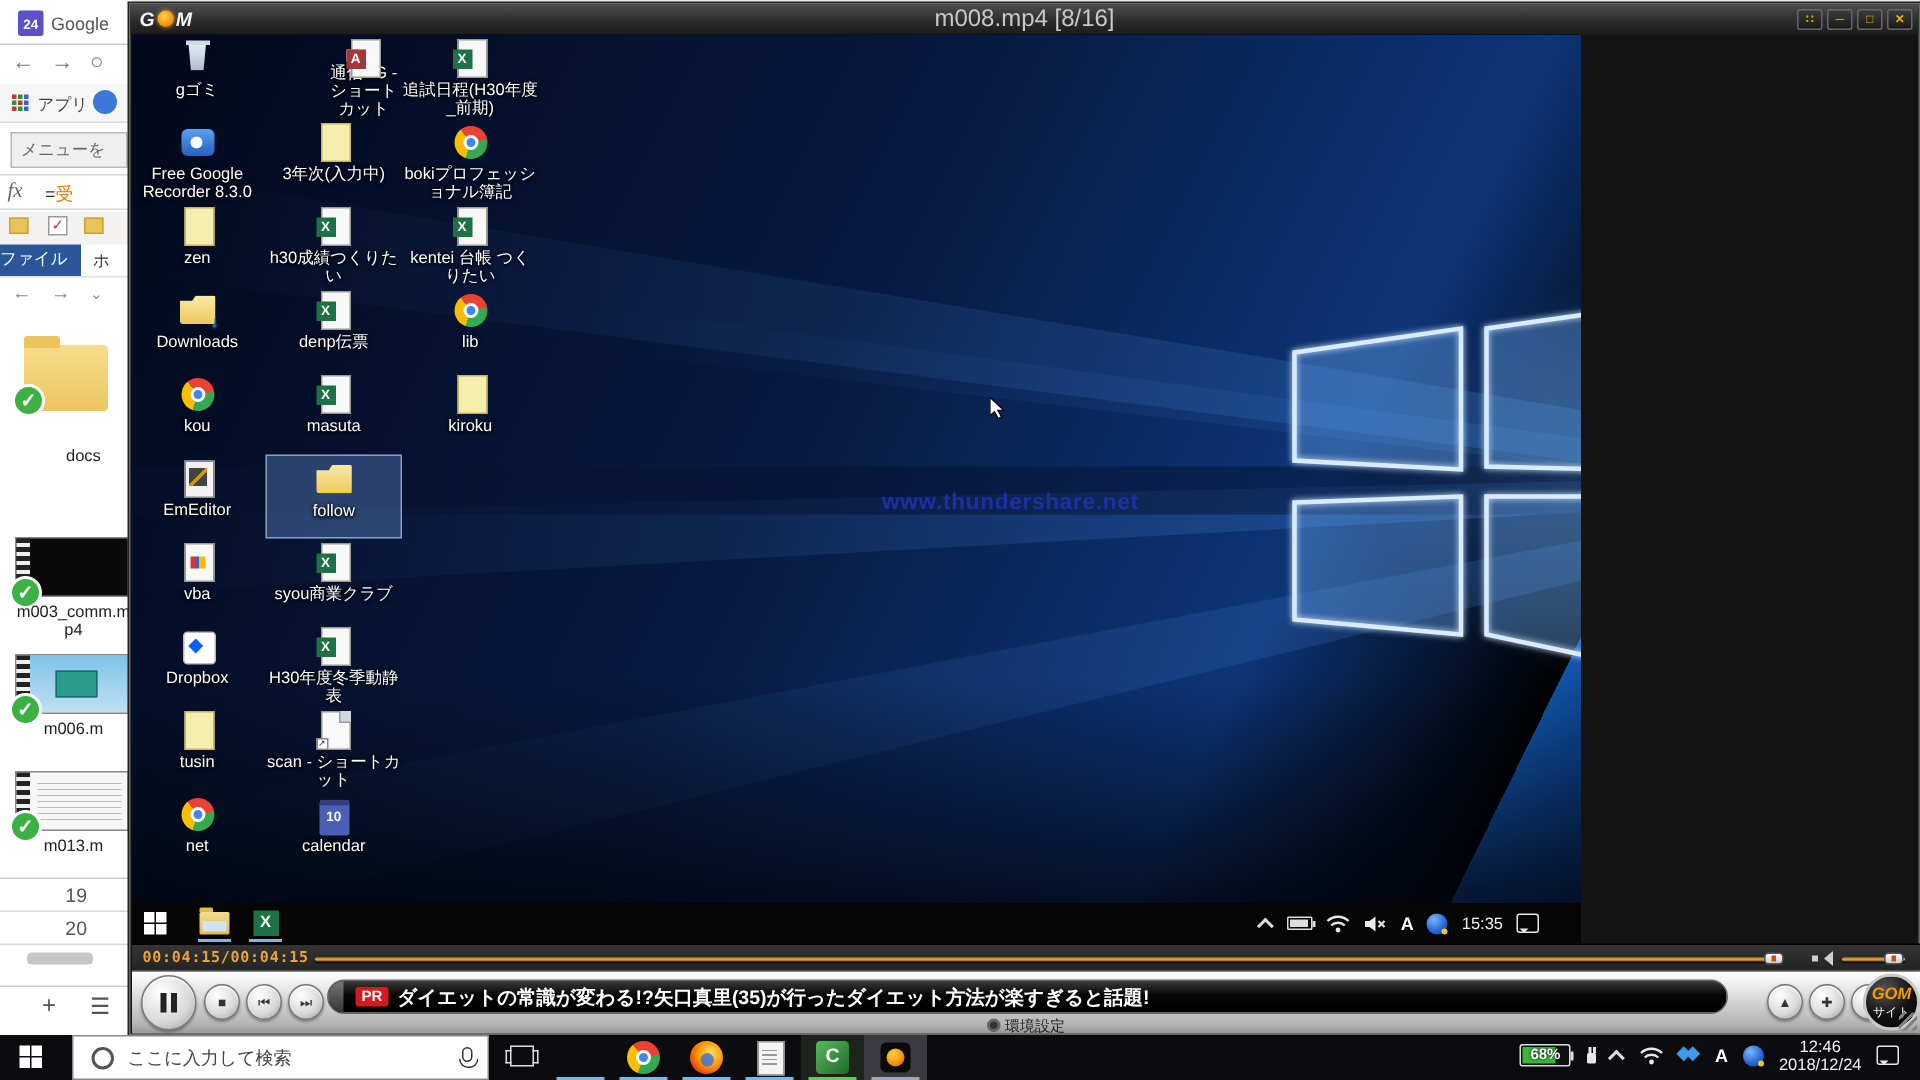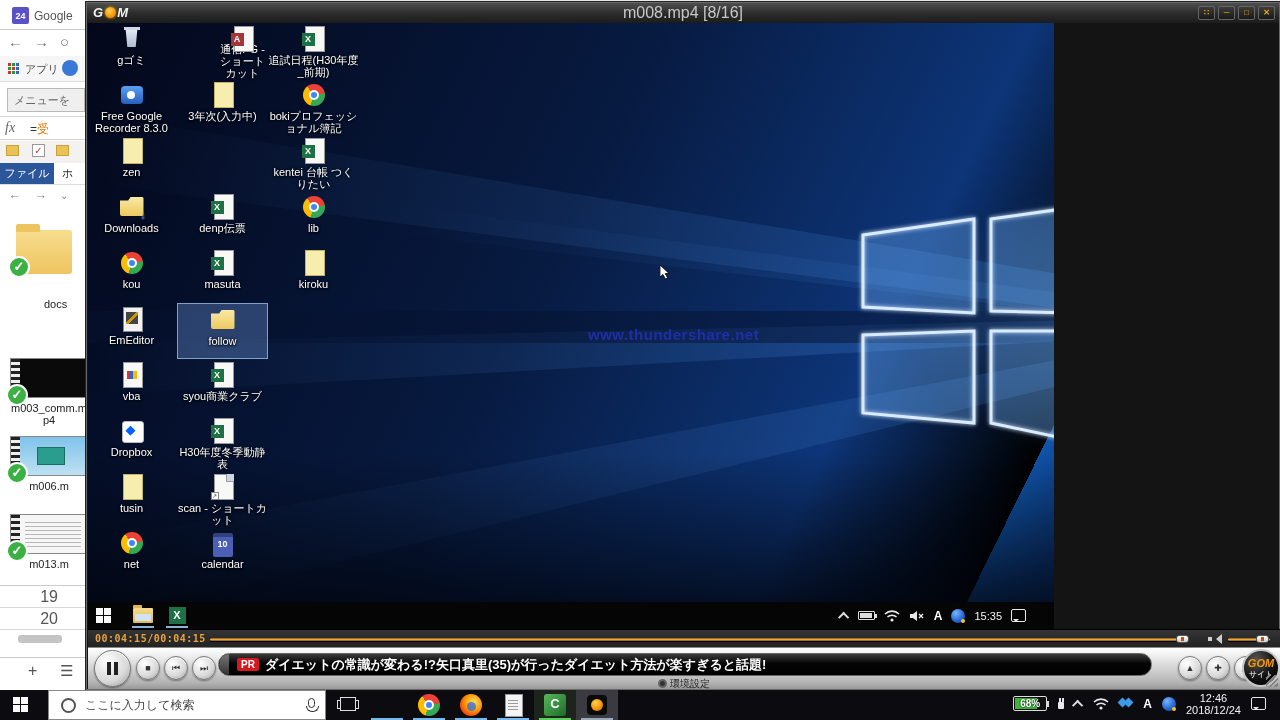--- a/index.html
+++ b/index.html
@@ -20,42 +20,42 @@
   .bm-label { position:absolute; left:25px; top:6px; font-size:11px; color:#444; }
   .bm-circle { position:absolute; left:62px; top:4px; width:16px; height:16px; border-radius:50%; background:#3a78d8; }
   .menubox { position:absolute; left:7px; top:88px; width:78px; height:24px; background:#efefef; border:1px solid #b9b9b9; font-size:11px; color:#666; line-height:22px; padding-left:6px; white-space:nowrap; overflow:hidden; }
   .fxrow { position:absolute; left:0; top:116px; width:104px; height:24px; background:#fff; border-top:1px solid #d5d5d5; border-bottom:1px solid #d5d5d5;text-align:center; }
   .fx { position:absolute; left:5px; top:3px; font-family:"Liberation Serif",serif; font-style:italic; font-size:14px; color:#666; }
   .formula { position:absolute; left:30px; top:4px; font-size:12px; color:#333; }
   .formula b { color:#e07b00; font-weight:normal; }
   .ribbonmini { position:absolute; left:0; top:141px; width:88px; height:22px; background:#f3f2f1; }
   .minifolder { position:absolute; top:4px; width:13px; height:11px; background:#e8c35a; border:1px solid #c9a23a; }
   .minicheck { position:absolute; left:32px; top:3px; width:13px; height:13px; background:#fff; border:1px solid #999; color:#c0392b; font-size:10px; line-height:12px; text-align:center; }
-  .filetab { position:absolute; left:0; top:163px; width:54px; height:21px; background:#2b579a; color:#fff; font-size:11px; text-align:center; line-height:21px; }
+  .filetab { position:absolute; left:0; top:163px; width:54px; height:21px; background:#2b579a; color:#fff; font-size:11px; text-align:left; line-height:21px; }
   .hometab { position:absolute; left:62px; top:166px; font-size:11px; color:#333; }
   .exnav { position:absolute; left:0; top:184px; width:88px; height:22px; background:#fff; border-top:1px solid #ddd; color:#888; font-size:13px; }
   .exnav span { position:absolute; top:2px; }
   .expbody { position:absolute; left:0; top:206px; width:88px; height:150px; background:#fff; }
   .docsfolder { position:absolute; left:16px; top:24px; width:56px; height:44px; background:linear-gradient(#f7dd8e,#eec45f); border-radius:3px; }
   .docsfolder::before { content:""; position:absolute; left:0; top:-6px; width:24px; height:8px; background:#eec45f; border-radius:2px 2px 0 0; }
   .check-badge { position:absolute; width:22px; height:22px; border-radius:50%; background:#3bb143; border:2px solid #fff; color:#fff; font-size:13px; line-height:18px; text-align:center; font-weight:bold; }
   .docslabel { position:absolute; left:44px; top:92px; font-size:11px; color:#222; }
   .vidlist { position:absolute; left:10px; top:358px; width:78px; display:flex; flex-direction:column; gap:10px; }
   .viditem { position:relative; height:68px; }
   .thumb { position:relative; width:76px; height:40px; background:#000; border:1px solid #888; }
   .thumb::before { content:""; position:absolute; left:0; top:0; bottom:0; width:9px; background:repeating-linear-gradient(#222 0 3px,#eee 3px 6px); }
   .v-dark .thumb { background:#0a0a0a; }
   .v-sky .thumb { background:linear-gradient(#7fc3ea,#bfe0f2); }
   .v-sky .thumb::after { content:""; position:absolute; left:26px; top:10px; width:26px; height:16px; background:#2a9d8f; border:1px solid #1b6e64; }
   .v-sheet .thumb { background:#f6f6f6; }
   .v-sheet .thumb::after { content:""; position:absolute; left:14px; top:4px; right:4px; height:28px; background:repeating-linear-gradient(#f6f6f6 0 3px,#b9b9b9 3px 4px); }
   .viditem .check-badge { left:-4px; top:26px; }
   .vidlabel { position:absolute; top:44px; width:100%; text-align:center; font-size:11px; color:#222; line-height:12px; word-break:break-all; }
   .sheetrows { position:absolute; left:0; top:585px; width:88px; height:72px; background:#fff; border-top:1px solid #ccc; }
-  .rowcell { height:22px; border-bottom:1px solid #d8d8d8; font-size:16px; color:#555; text-align:right; padding-right:30px; line-height:22px; }
+  .rowcell { height:22px; border-bottom:1px solid #d8d8d8; font-size:13px; color:#555; text-align:right; padding-right:30px; line-height:22px; }
   .sheetscroll { position:absolute; left:18px; top:50px; width:44px; height:8px; background:#c5c5c5; border-radius:3px; }
   .sheetfoot { position:absolute; left:0; top:657px; width:88px; height:33px; background:#fff; border-top:1px solid #ccc; color:#555; }
   .sheetfoot .plus { position:absolute; left:28px; top:4px; font-size:16px; }
   .sheetfoot .menu { position:absolute; left:60px; top:4px; font-size:15px; }
 
   
   #gom { left:86px; top:2px; width:1194px; height:688px; background:#141414; border:1px solid #6a6a6a; box-shadow:0 0 0 1px #222; }
   #titlebar { position:absolute; left:0; top:0; width:100%; height:20px; background:linear-gradient(#4e4e4e,#2b2b2b 55%,#1c1c1c); display:flex; align-items:center; }
   .gomlogo { position:absolute; left:6px; top:2px; display:flex; align-items:center; font-weight:bold; font-style:italic; font-size:13px; color:#f2f2f2; letter-spacing:1px; }
   .gomlogo .sun { width:11px; height:11px; margin:0 1px; border-radius:50%; background:radial-gradient(circle at 40% 35%, #ffd24a, #f08a00 70%, #b35b00); box-shadow:0 0 3px #f0a000; }
@@ -380,20 +380,24 @@
           <div class="dicon t-chrome v-chrome" style="grid-area: 2 / 3;">
             <div class="glyph"></div>
             <div class="lbl">bokiプロフェッショナル簿記</div>
           </div>
 
           <div class="dicon t-yellowfile v-yellowfile" style="grid-area: 3 / 1;">
             <div class="glyph"></div>
             <div class="lbl">zen</div>
           </div>
 
+          <div class="dicon t-excel v-excel" style="grid-area: 3 / 2;">
+            <div class="glyph"></div>
+            <div class="lbl">h30成績つくりたい</div>
+          </div>
 
           <div class="dicon t-excel v-excel" style="grid-area: 3 / 3;">
             <div class="glyph"></div>
             <div class="lbl">kentei 台帳 つくりたい</div>
           </div>
 
           <div class="dicon t-folder-dl v-folder-dl" style="grid-area: 4 / 1;">
             <div class="glyph"></div>
             <div class="lbl">Downloads</div>
           </div>

